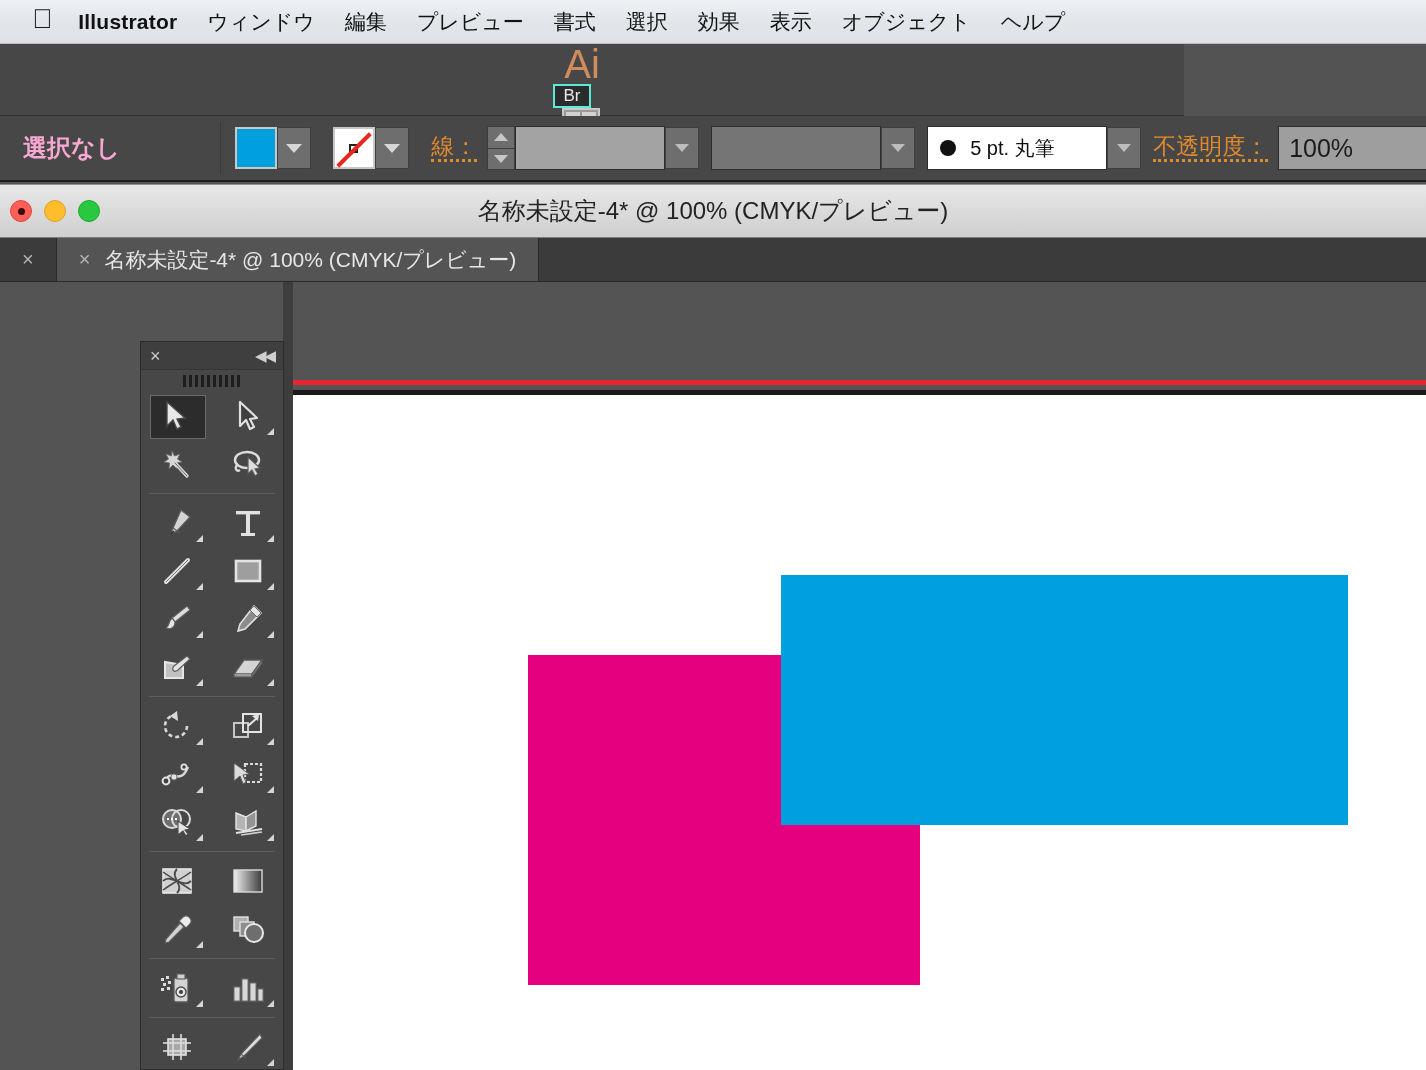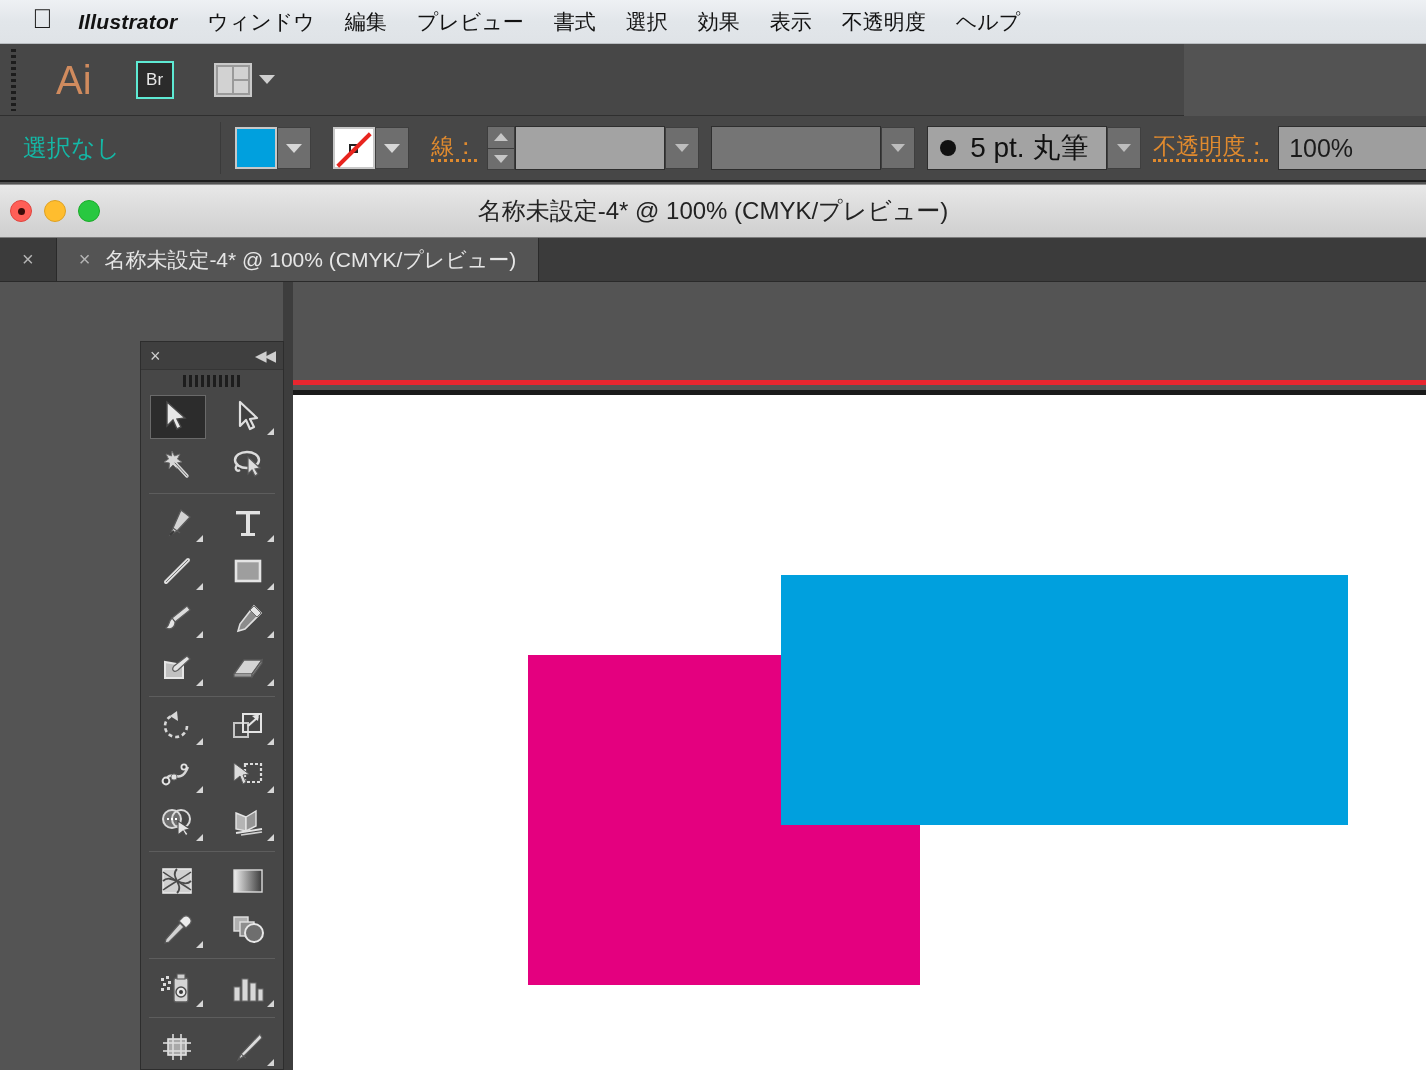--- a/index.html
+++ b/index.html
@@ -17,28 +17,28 @@
     border-bottom:1px solid #b9bdc1;
     display:flex; align-items:center;
   }
   #menubar .apple{
     margin-left:32px; margin-right:26px;
     font-size:27px; line-height:1; color:#1b1b1b; margin-top:-4px;
   }
   #menubar .mi{
     font-size:21px; color:#121212; margin-right:30px; white-space:nowrap;
   }
-  #menubar .mi.app{ font-weight:bold; letter-spacing:.2px;font-style:italic; }
+  #menubar .mi.app{ font-weight:bold; letter-spacing:.2px; }
 
   
   #aibar{
     position:absolute; left:0; top:44px; width:1184px; height:72px;
     background:#474747;
     border-bottom:1px solid #2f2f2f;
-    display:flex; align-items:center;
+    display:flex; align-items:center;flex-direction:column;
   }
   .grip{
     width:9px; height:62px; margin-left:9px; margin-right:14px;
     background-image:repeating-linear-gradient(to bottom,#1d1d1d 0 3px, transparent 3px 6px);
     background-size:5px 6px; background-repeat:repeat-y;
     background-position:2px 6px;
   }
   #ailogo{
     color:#d08b5e; font-size:40px; font-weight:400; line-height:1;
     margin-left:24px; margin-right:44px; font-family:"Liberation Sans",sans-serif;
@@ -61,21 +61,21 @@
     border-top:9px solid #cfcfcf; margin-left:7px;
   }
 
   
   #ctrlbar{
     position:absolute; left:0; top:116px; width:1426px; height:66px;
     background:#474747; border-bottom:2px solid #1e1e1e;
     display:flex; align-items:center;
   }
   #ctrlbar .grip{ height:56px; }
-  #nosel{ color:#14b8a6; font-size:24px; white-space:nowrap; }
+  #nosel{ color:#f9a8d4; font-size:24px; white-space:nowrap;font-weight:bold; }
   .vsep{ width:2px;height:52px;background:#565656;border-left:1px solid #3a3a3a; margin:0 14px; }
 
   .swatchwrap{ display:flex; align-items:stretch; height:42px; margin-right:10px;}
   .swatch{
     width:42px;height:42px;border:2px solid #c8c8c8;background:#fff;position:relative;
   }
   .swatch.fill{ background:#00a0de; }
   .swatch .noneline{
     position:absolute; left:-4px; right:-4px; top:50%;
     height:4px; background:#e8251f; transform:rotate(-45deg); transform-origin:center;
@@ -104,21 +104,21 @@
   }
   .stepper div{ flex:1;background:#6e6e6e;display:flex;align-items:center;justify-content:center;}
   .stepper .up{ border-bottom:1px solid #3d3d3d;}
   .stepper .up i{ width:0;height:0;border-left:7px solid transparent;border-right:7px solid transparent;border-bottom:8px solid #c6c6c6;}
   .stepper .dn i{ width:0;height:0;border-left:7px solid transparent;border-right:7px solid transparent;border-top:8px solid #c6c6c6;}
   .field{
     height:44px;border:1px solid #2e2e2e; display:flex;align-items:center;
   }
   .field.gray{ background:#a3a3a3; width:150px; }
   .field.dark{ background:#757575; width:170px; }
-  .field.brush{ background:#a3a3a3; width:180px; padding-left:12px; gap:14px; color:#111; font-size:28px;}
+  .field.brush{ background:#ffffff; width:180px; padding-left:12px; gap:14px; color:#111; font-size:20px;}
   .field.brush .dot{ width:16px;height:16px;border-radius:50%;background:#111; }
   .field.opacity{ background:#9e9e9e; width:180px; padding-left:10px; color:#1b1b1b; font-size:25px; }
   .grp{ display:flex; align-items:center; margin-right:12px; }
 
   
   #docwin{
     position:absolute; left:0; top:184px; width:1426px; height:54px;
     background:linear-gradient(to bottom,#e8e8e8 0%,#dcdcdc 45%,#cfcfcf 100%);
     border-top:1px solid #8f8f8f;
     display:flex;align-items:center;justify-content:center;
@@ -211,21 +211,21 @@
 <div id="menubar">
   <span class="apple"></span>
   <span class="mi app">Illustrator</span>
   <span class="mi">ウィンドウ</span>
   <span class="mi">編集</span>
   <span class="mi">プレビュー</span>
   <span class="mi">書式</span>
   <span class="mi">選択</span>
   <span class="mi">効果</span>
   <span class="mi">表示</span>
-  <span class="mi">不透明度</span>
+  <span class="mi">オブジェクト</span>
   <span class="mi">ヘルプ</span>
 </div>
 
 <div id="aibar">
   <div class="grip"></div>
   <div id="ailogo">Ai</div>
   <div id="brbtn">Br</div>
   <div id="arrange">
     <div class="box">
       <i class="tall"></i>

